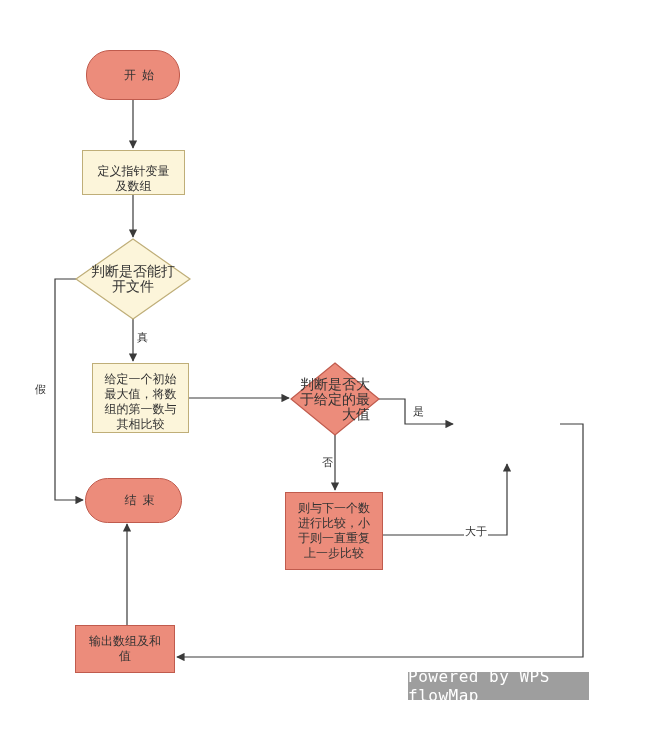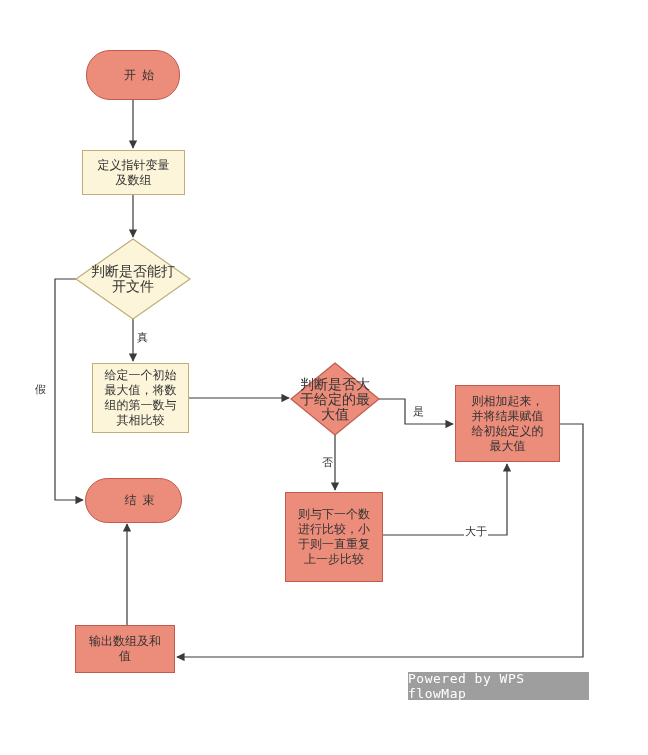--- a/index.html
+++ b/index.html
@@ -9,31 +9,31 @@
   svg.layer { position:absolute; left:0; top:0; }
   .edge { stroke: var(--line); stroke-width:1.2; fill:none; }
   .arrowhead { fill: var(--line); }
   .shape-cream  { fill: var(--cream-fill);  stroke: var(--cream-stroke);  stroke-width:1.2; }
   .shape-salmon { fill: var(--salmon-fill); stroke: var(--salmon-stroke); stroke-width:1.2; }
   .node {
     position:absolute; display:flex; align-items:center; justify-content:center;
     text-align:center; font-size:12px; line-height:15px; color:var(--text);
     white-space:pre-line;
   }
-  .rect.cream  { background:var(--cream-fill);  border:1px solid var(--cream-stroke); }
+  .rect.cream  { background:var(--cream-fill);  border:1px solid var(--cream-stroke);align-items:flex-end; }
   .rect.salmon { background:var(--salmon-fill); border:1px solid var(--salmon-stroke); }
   .stadium { background:var(--salmon-fill); border:1px solid var(--salmon-stroke); border-radius:24px; }
   .spaced { letter-spacing:6px; text-indent:6px;margin-left:12px; }
   .diamond-label { position:absolute; display:flex; align-items:center; justify-content:center;
     text-align:center; font-size:14px; line-height:15px; color:var(--text); white-space:pre-line; }
   .edge-label { position:absolute; font-size:11px; color:var(--text); background:#ffffff; padding:0 1px; }
   .watermark {
     position:absolute; left:408px; top:672px; width:181px; height:28px;
     background:var(--watermark-bg); color:var(--watermark-text);
-    font-family:"DejaVu Sans Mono", monospace; font-size:13px;
+    font-family:"DejaVu Sans Mono", monospace; font-size:16px;
     display:flex; align-items:center; justify-content:center; letter-spacing:0.5px;
   }
 </style>
 </head>
 <body>
 
 <div class="canvas">
 
   <svg class="layer" width="648" height="755">
     <defs>
@@ -71,34 +71,28 @@
 开文件</span>
   </div>
 
   <div class="node rect cream" style="left:92px; top:363px; width:97px; height:70px;">
     <span>给定一个初始
 最大值，将数
 组的第一数与
 其相比较</span>
   </div>
 
-  <div class="diamond-label" style="left:291px; top:363px; width:88px; height:72px;">
+  <div class="diamond-label" style="left:291px; top:363px; width:88px; height:72px;text-align:right;">
     <span>判断是否大
 于给定的最
 大值</span>
   </div>
 
-  <div class="node rect salmon" style="left:455px; top:385px; width:105px; height:77px;">
-    <span>则相加起来，
-并将结果赋值
-给初始定义的
-最大值</span>
-  </div>
 
-  <div class="node rect salmon" style="left:285px; top:492px; width:98px; height:90px;">
+  <div class="node rect salmon" style="left:285px; top:492px; width:98px; height:78px;">
     <span>则与下一个数
 进行比较，小
 于则一直重复
 上一步比较</span>
   </div>
 
   <div class="node stadium" style="left:85px; top:478px; width:97px; height:45px;">
     <span class="spaced">结束</span>
   </div>
 

